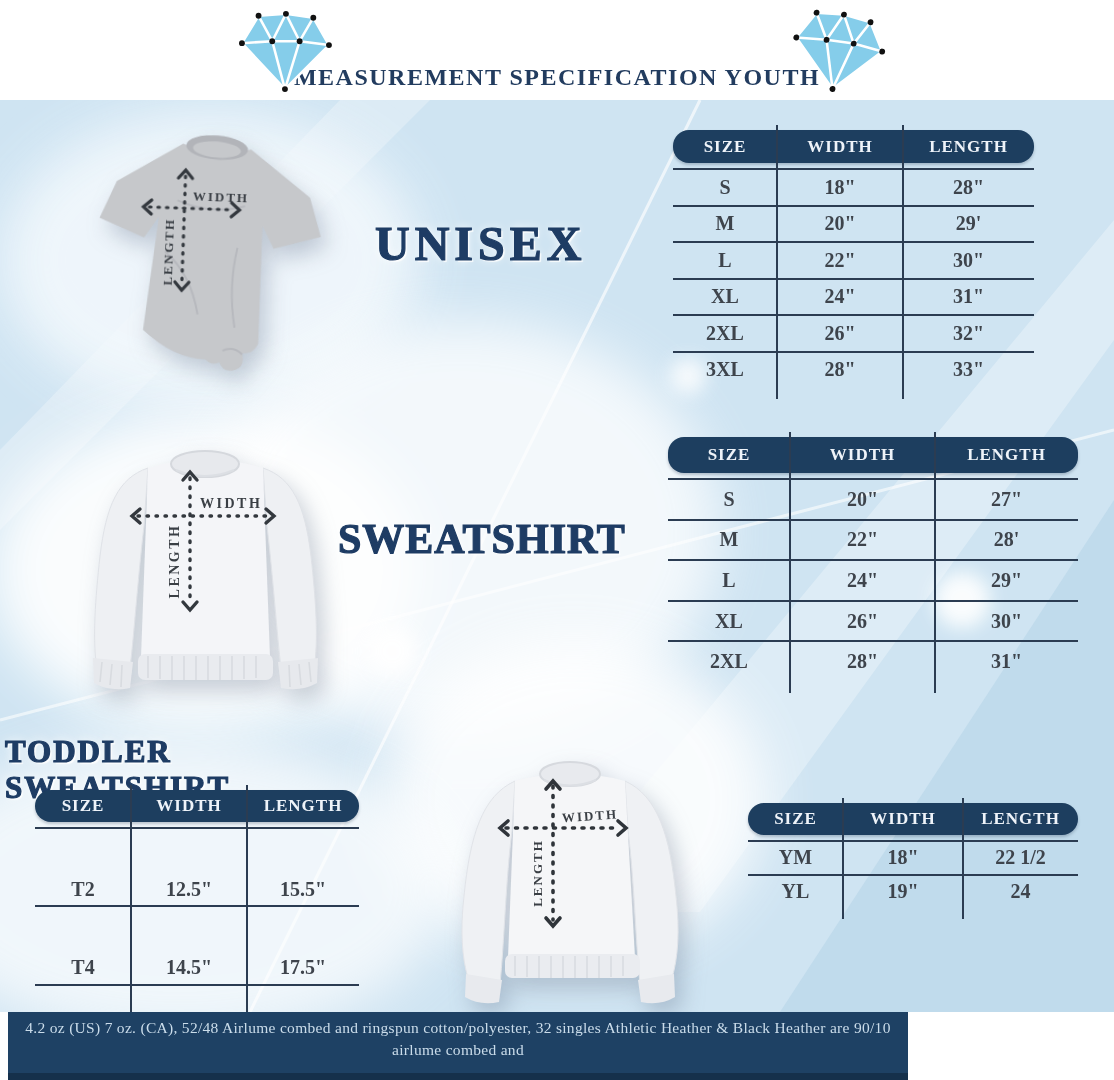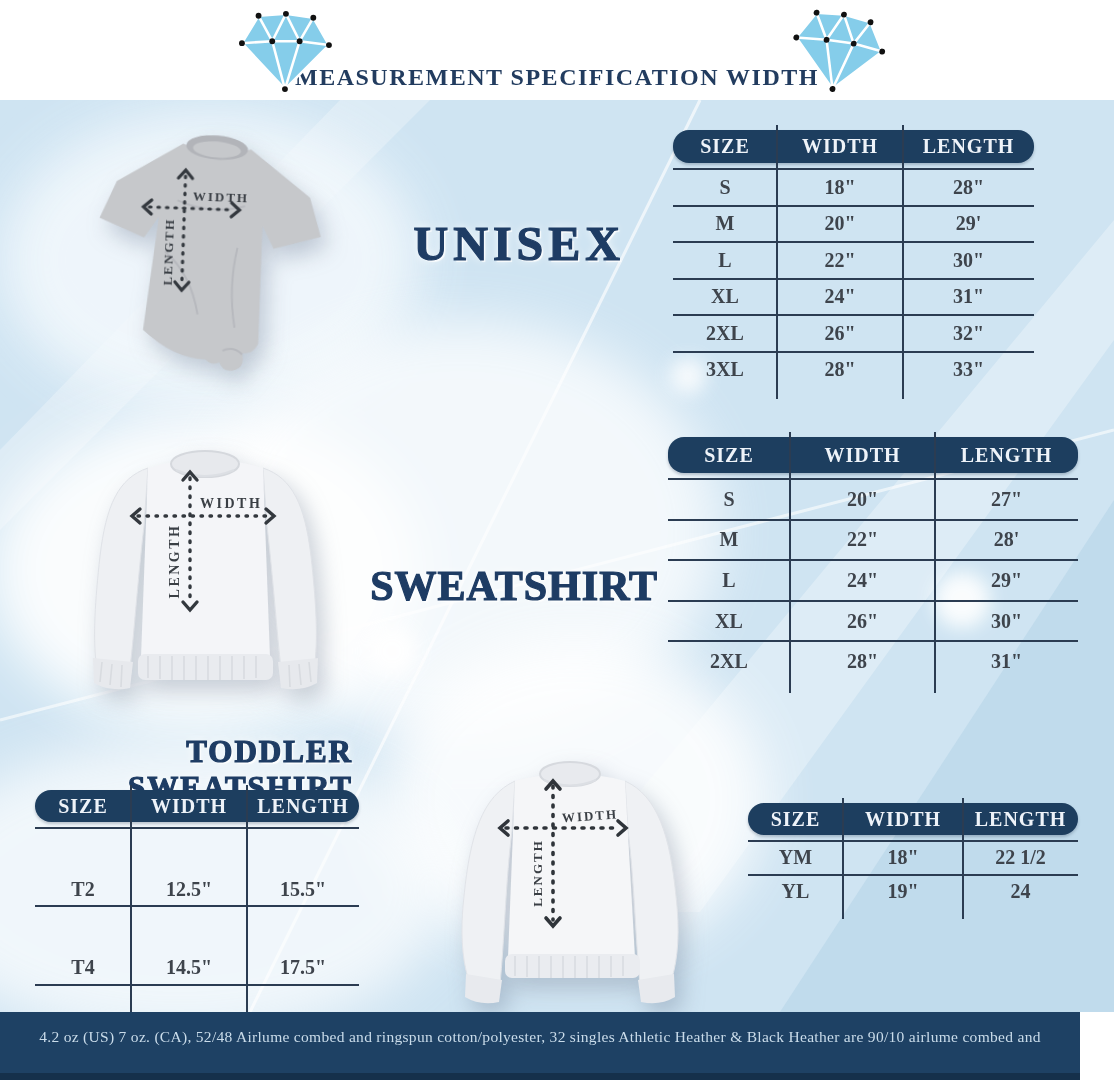--- a/index.html
+++ b/index.html
@@ -17,42 +17,42 @@
          letter-spacing:6px;color:#1f4a74;}
   .subtitle{position:absolute;left:0;right:0;top:64px;text-align:center;z-index:3;
          font-family:"Liberation Serif",serif;font-weight:bold;font-size:24px;
          letter-spacing:1.5px;color:#223c5f;}
   .diamond{position:absolute;top:6px;width:100px;height:88px;z-index:3;}
   .diamond svg{width:100%;height:100%;}
   #diamond-left{left:233px;}
   #diamond-right{left:786px;transform:rotate(8deg);}
 
   
-  .heading{position:absolute;z-index:2;text-align:right;font-family:"Liberation Serif",serif;
+  .heading{position:absolute;z-index:2;text-align:left;font-family:"Liberation Serif",serif;
            font-weight:bold;color:#1e3c64;-webkit-text-stroke:1.2px #1e3c64;
            text-shadow:0 0 10px rgba(255,255,255,.95),2px 2px 1px rgba(255,255,255,.85);}
   #label-unisex{left:375px;top:216px;width:250px;font-size:48px;letter-spacing:5px;}
-  #label-sweatshirt{left:338px;top:515px;width:320px;font-size:42px;letter-spacing:1px;margin-top:47px;}
+  #label-sweatshirt{left:338px;top:515px;width:320px;font-size:42px;letter-spacing:1px;}
   #label-toddler{left:5px;top:734px;width:348px;font-size:31px;letter-spacing:2px;}
   #label-youth{left:748px;top:739px;width:334px;font-size:31px;letter-spacing:2.5px;}
 
   
   .fig{position:absolute;z-index:1;}
   .fig svg{width:100%;height:100%;filter:drop-shadow(7px 11px 11px rgba(90,105,130,.32));}
   #fig-tshirt{left:55px;top:103px;width:305px;height:295px;transform:rotate(2deg);}
   #fig-sweatshirt{left:48px;top:406px;width:315px;height:305px;}
   #fig-kid{left:420px;top:726px;width:310px;height:292px;}
   .measure-text{font-family:"Liberation Serif",serif;font-weight:bold;fill:#3a3f45;}
 
   
   .size-table{position:absolute;z-index:2;font-family:"Liberation Serif",serif;}
   .thead{display:flex;align-items:center;background:#1d3e5f;border-radius:16px;
          color:#eef3f9;font-weight:bold;position:relative;z-index:1;
          box-shadow:0 2px 3px rgba(25,45,70,.25);}
-  .thead .cell{font-size:20px;letter-spacing:1px;}
+  .thead .cell{font-size:17px;letter-spacing:1px;}
   .cell{text-align:center;}
   .rows{border-top:2px solid #2b3c52;margin-top:5px;}
   .row{display:flex;align-items:center;border-bottom:2px solid #2b3c52;
        color:#3e444c;font-weight:bold;font-size:20px;}
   .last-open .row:last-child{border-bottom:none;}
   .vline{position:absolute;top:-5px;bottom:-12px;width:2px;background:#2b3c52;z-index:3;}
 
   #table-unisex{left:673px;top:130px;width:361px;}
   #table-unisex .thead{height:33px;}
   #table-unisex .row{height:34.5px;}
@@ -71,23 +71,23 @@
   #table-toddler .c1{width:96px;} #table-toddler .c2{width:116px;} #table-toddler .c3{width:112px;}
   #table-toddler .v1{left:95px;} #table-toddler .v2{left:211px;}
 
   #table-youth{left:748px;top:803px;width:330px;}
   #table-youth .thead{height:32px;}
   #table-youth .row{height:31.5px;}
   #table-youth .c1{width:95px;} #table-youth .c2{width:120px;} #table-youth .c3{width:115px;}
   #table-youth .v1{left:94px;} #table-youth .v2{left:214px;}
 
   
-  .footer{position:absolute;left:0;top:1012px;width:1080px;height:68px;background:#1e4164;
+  .footer{position:absolute;left:8px;top:1012px;width:900px;height:68px;background:#1e4164;
           z-index:4;text-align:center;color:#cadcea;font-size:15.5px;letter-spacing:.3px;
-          padding-top:14px;box-sizing:border-box;line-height:22px;}
+          padding-top:5px;box-sizing:border-box;line-height:22px;}
   .footer::after{content:"";position:absolute;left:0;bottom:0;width:100%;height:7px;background:#15304b;}
 </style>
 </head>
 <body>
 
 <div class="page">
 
   <svg class="bg-svg" viewBox="0 0 1114 912" preserveAspectRatio="none">
     <defs>
       <filter id="soft" x="-50%" y="-50%" width="200%" height="200%">
@@ -107,21 +107,21 @@
     <ellipse cx="205" cy="470" rx="215" ry="160" fill="#ffffff" opacity="0.9" filter="url(#soft)"></ellipse>
     <ellipse cx="460" cy="430" rx="260" ry="210" fill="#ffffff" opacity="0.75" filter="url(#soft)"></ellipse>
     <ellipse cx="575" cy="700" rx="190" ry="160" fill="#ffffff" opacity="0.85" filter="url(#soft)"></ellipse>
     <ellipse cx="180" cy="790" rx="270" ry="150" fill="#ffffff" opacity="0.7" filter="url(#soft)"></ellipse>
     <circle cx="392" cy="551" r="26" fill="#ffffff" opacity="0.9" filter="url(#soft2)"></circle>
     <circle cx="962" cy="500" r="28" fill="#ffffff" opacity="0.9" filter="url(#soft2)"></circle>
     <circle cx="688" cy="276" r="18" fill="#ffffff" opacity="0.8" filter="url(#soft2)"></circle>
   </svg>
 
   <div class="top-band"></div>
-  <div class="subtitle">MEASUREMENT SPECIFICATION WIDTH</div>
+  <div class="subtitle">MEASUREMENT SPECIFICATION YOUTH</div>
 
   <div class="diamond" id="diamond-left">
     <svg viewBox="0 0 100 90">
       <polygon points="8,38 25,10 53,8 81,12 97,40 52,85" fill="#85cdea"></polygon>
       <g stroke="#ffffff" stroke-width="2.6" fill="none" stroke-linejoin="round">
         <polyline points="8,38 25,10 53,8 81,12 97,40 52,85 8,38"></polyline>
         <polyline points="8,38 39,36 67,36 97,40"></polyline>
         <polyline points="25,10 39,36 53,8 67,36 81,12"></polyline>
         <polyline points="39,36 52,85 67,36"></polyline>
       </g>

